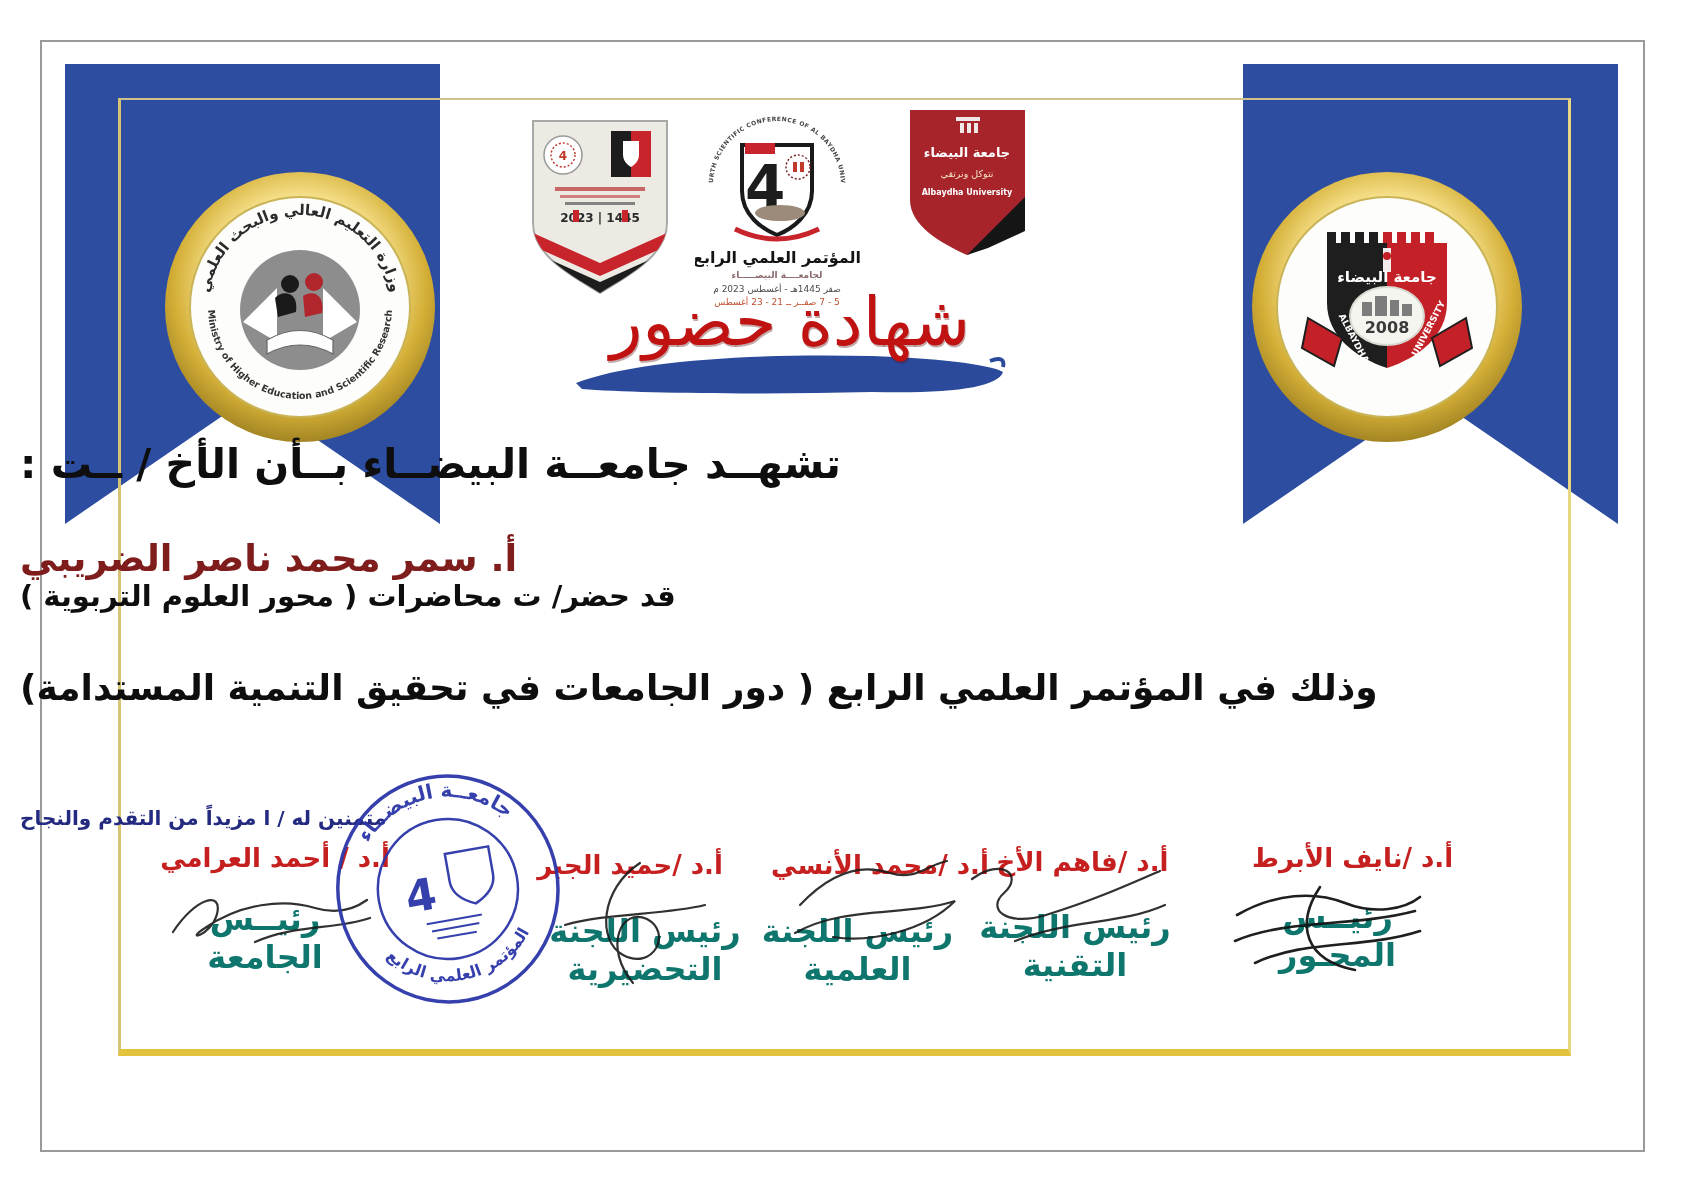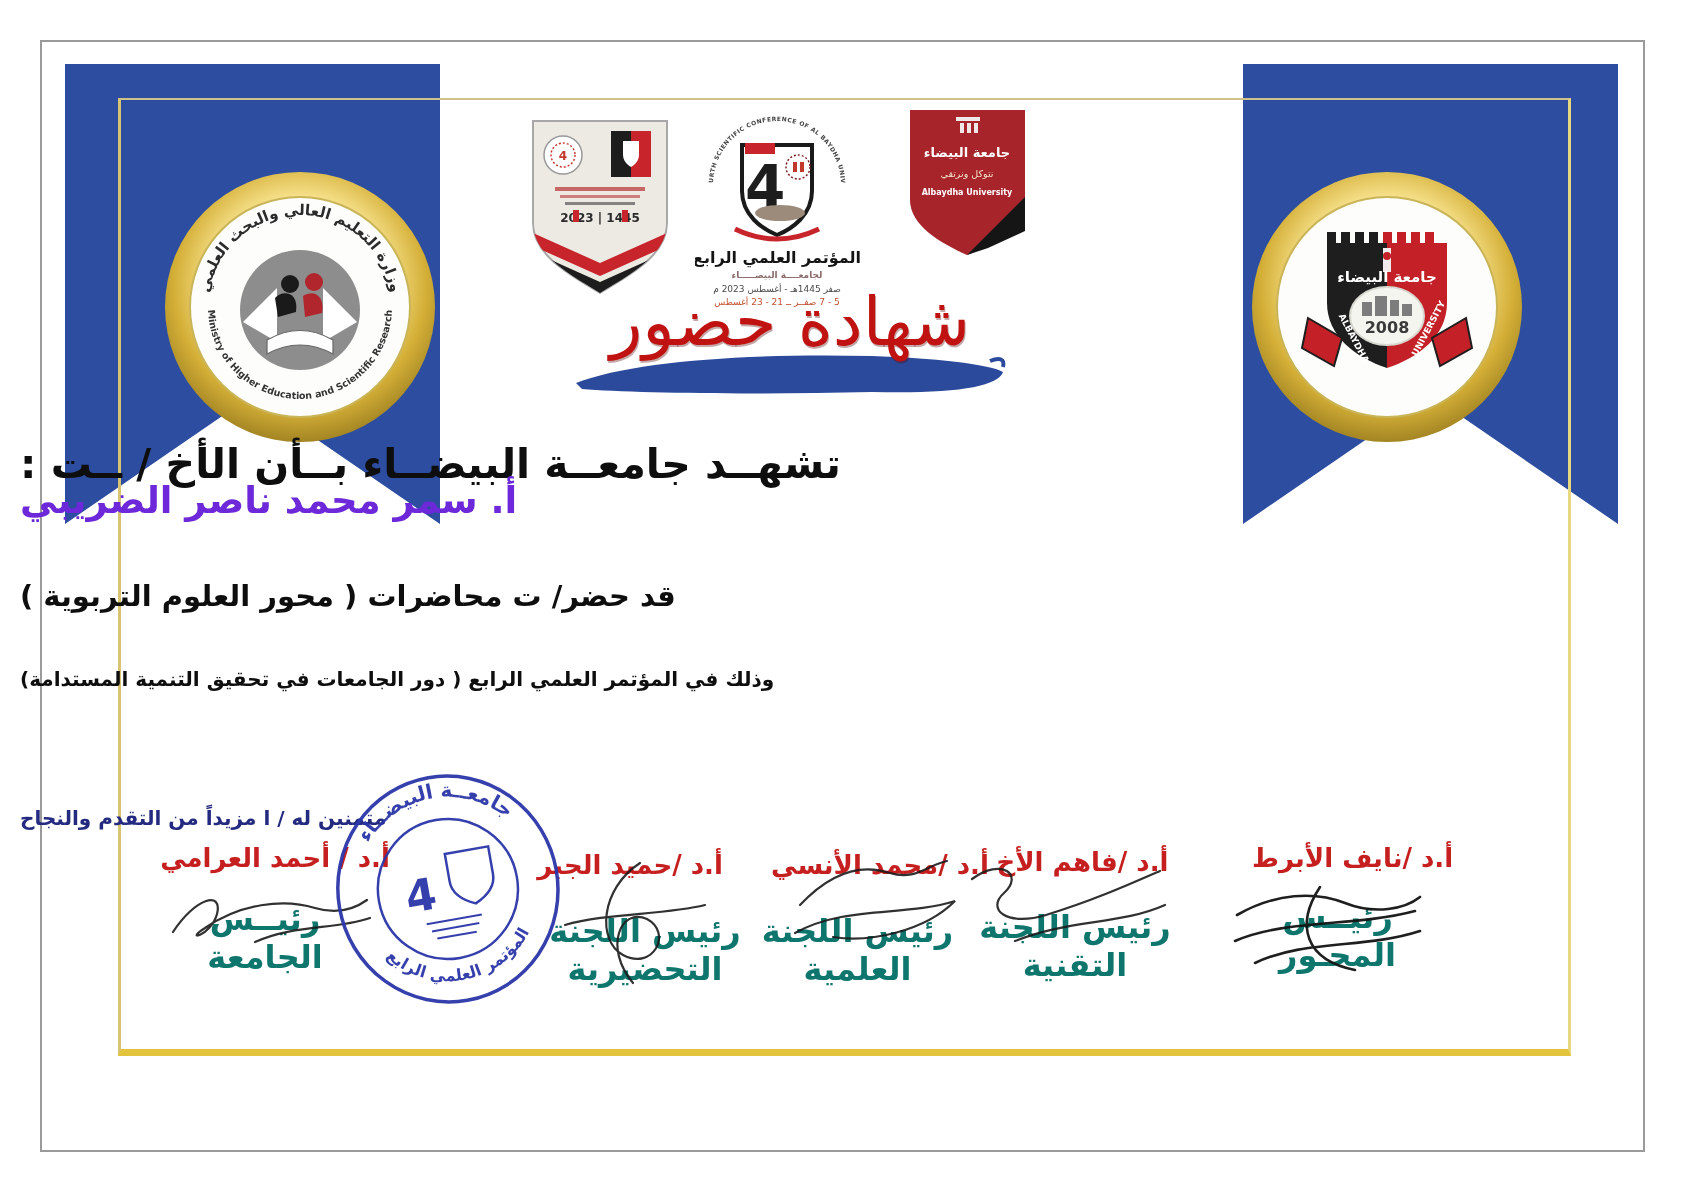--- a/index.html
+++ b/index.html
@@ -16,23 +16,23 @@
   .ribbon.left{left:65px;top:64px;}
   .ribbon.right{left:1243px;top:64px;}
   .medallion{z-index:3;}
   .toplogo{z-index:3;}
   .title-line{left:0;width:1580px;top:283px;text-align:center;z-index:4;
               font-size:67px;font-weight:normal;color:#c11212;letter-spacing:1px;
               text-shadow:1px 2px 0 rgba(90,10,10,.35);}
   .swoosh{left:572px;top:347px;z-index:3;}
   .bodyline{left:20px;width:1600px;text-align:left;z-index:4;color:#0e0e0e;}
   .l-certify{top:440px;font-size:41px;font-weight:bold;letter-spacing:1px;}
-  .l-name{top:479px;font-size:37px;font-weight:bold;color:#6d28d9;}
+  .l-name{top:537px;font-size:37px;font-weight:bold;color:#7f1d1d;}
   .l-attend{top:579px;font-size:29px;font-weight:bold;}
-  .l-conf{top:667px;font-size:20px;font-weight:bold;}
+  .l-conf{top:667px;font-size:36px;font-weight:bold;}
   .l-period{top:737px;font-size:29px;font-weight:bold;}
   .l-wish{top:806px;font-size:20px;font-weight:bold;color:#232a80;}
   .sig-name{z-index:5;font-size:26px;font-weight:bold;color:#c5201f;text-align:center;}
   .sig-role{z-index:5;font-size:32px;font-weight:bold;color:#0f766e;text-align:center;}
   .scribble{z-index:6;}
   .stamp{z-index:7;transform:rotate(-10deg);opacity:.95;}
   svg text{font-family:"DejaVu Sans","Liberation Sans",sans-serif;}
 </style>
 </head>
 <body>

